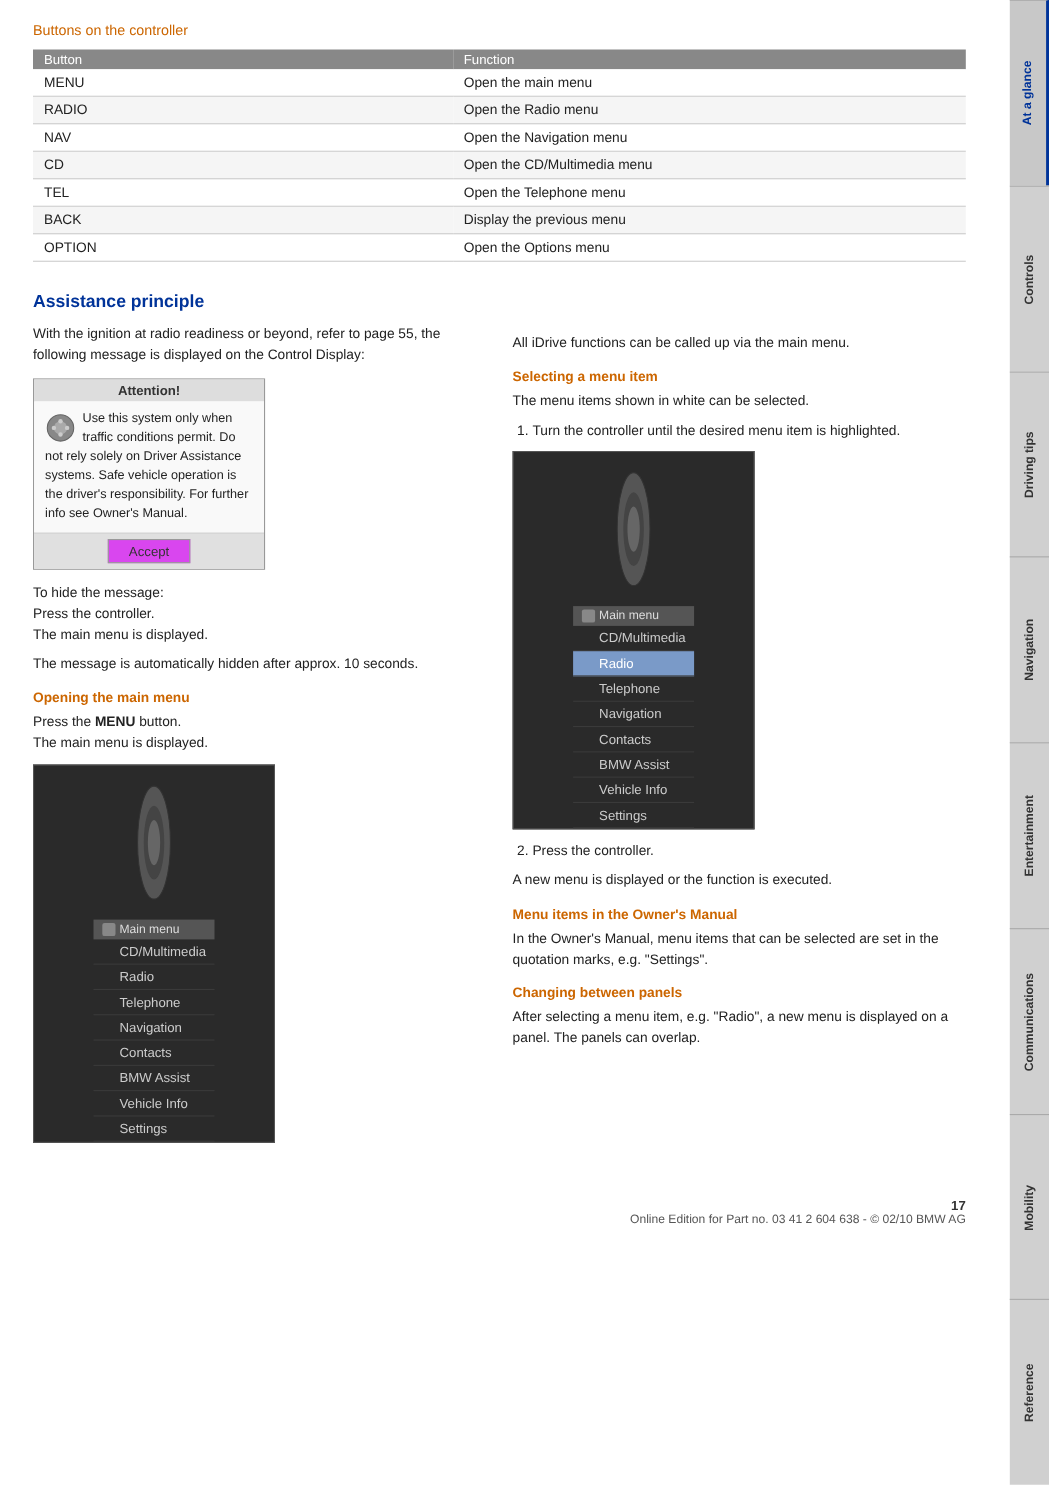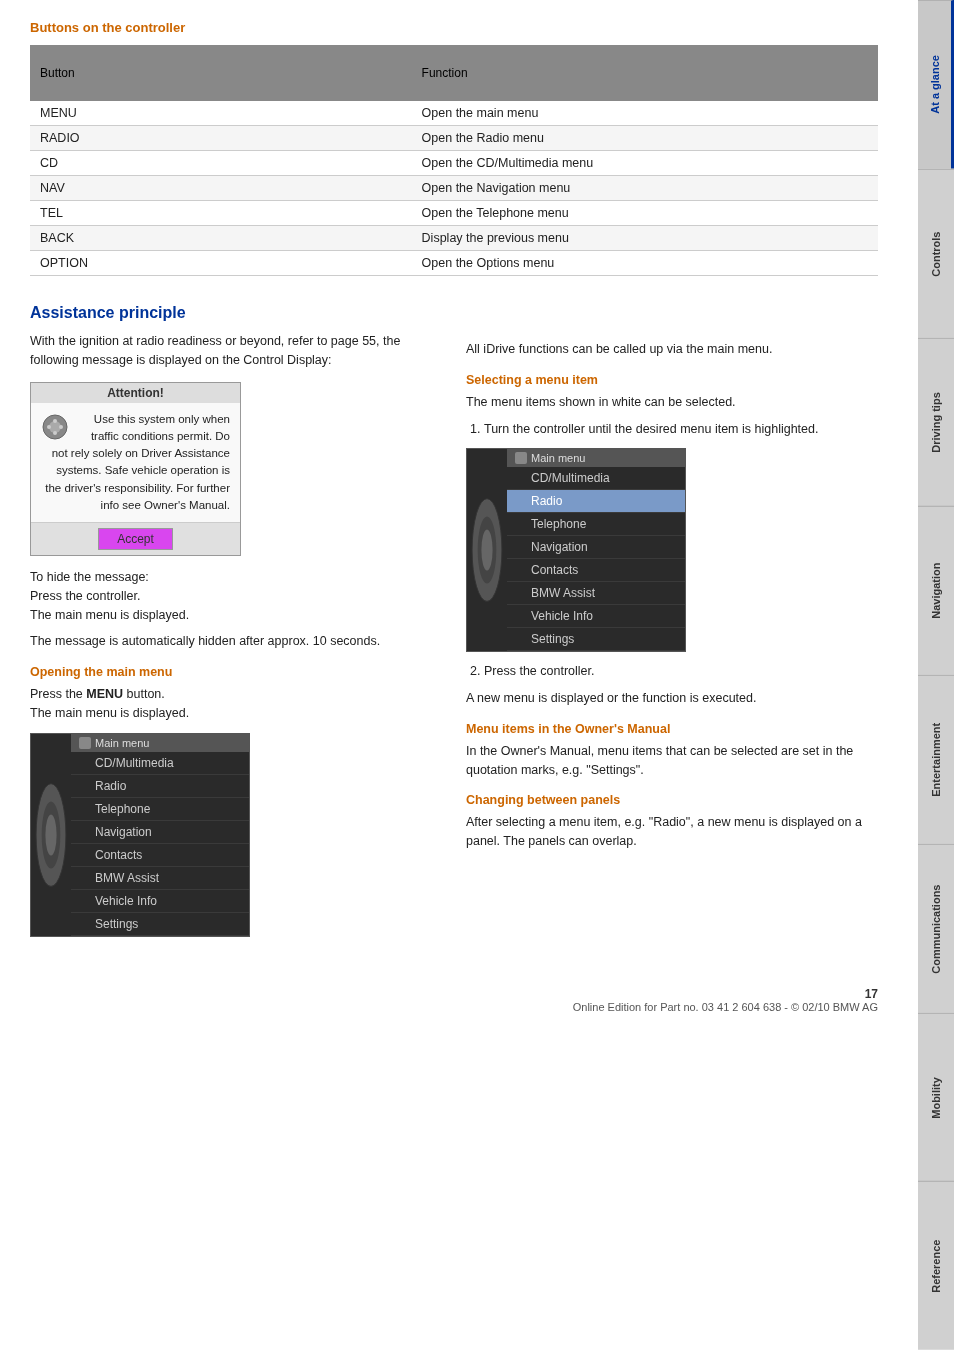--- a/index.html
+++ b/index.html
@@ -68,35 +68,35 @@
     }
 
     
     .buttons-section {
       margin-bottom: 28px;
     }
 
     .section-heading-orange {
       color: #cc6600;
       font-size: 13px;
-      font-weight: bold;
+      font-weight: normal;
       margin-bottom: 10px;
     }
 
     .buttons-table {
       width: 100%;
       border-collapse: collapse;
       font-size: 12.5px;
     }
 
     .buttons-table th {
       background: #888;
-      color: #000000;
+      color: #ffffff;
       text-align: left;
-      padding: 21px 10px;
+      padding: 2px 10px;
       font-weight: normal;
       font-size: 12px;
     }
 
     .buttons-table td {
       padding: 5px 10px;
       border-bottom: 1px solid #ccc;
     }
 
     .buttons-table tr:nth-child(even) td {
@@ -162,21 +162,20 @@
       font-size: 12px;
       color: #333;
     }
 
     .attention-body {
       padding: 8px 10px;
       font-size: 11.5px;
       line-height: 1.5;
       background: #f9f9f9;
       position: relative;
-      text-align: right;
     }
 
     .attention-body .controller-icon {
       float: left;
       width: 28px;
       height: 28px;
       margin-right: 6px;
       margin-top: 2px;
     }
 
@@ -234,20 +233,21 @@
     .menu-item.highlighted {
       background: #7a9ac8;
       color: #fff;
     }
 
     
     .menu-with-knob {
       display: flex;
       align-items: center;
       gap: 0;
+      flex-direction: column;
     }
 
     .knob-svg {
       width: 40px;
       height: 140px;
     }
 
     
     ol.steps {
       padding-left: 18px;
@@ -298,26 +298,26 @@
         <tbody id="buttons-tbody">
             <tr>
               <td>MENU</td>
               <td>Open the main menu</td>
             </tr>
             <tr>
               <td>RADIO</td>
               <td>Open the Radio menu</td>
             </tr>
             <tr>
+              <td>NAV</td>
+              <td>Open the Navigation menu</td>
+            </tr>
+            <tr>
               <td>CD</td>
               <td>Open the CD/Multimedia menu</td>
-            </tr>
-            <tr>
-              <td>NAV</td>
-              <td>Open the Navigation menu</td>
             </tr>
             <tr>
               <td>TEL</td>
               <td>Open the Telephone menu</td>
             </tr>
             <tr>
               <td>BACK</td>
               <td>Display the previous menu</td>
             </tr>
             <tr>

